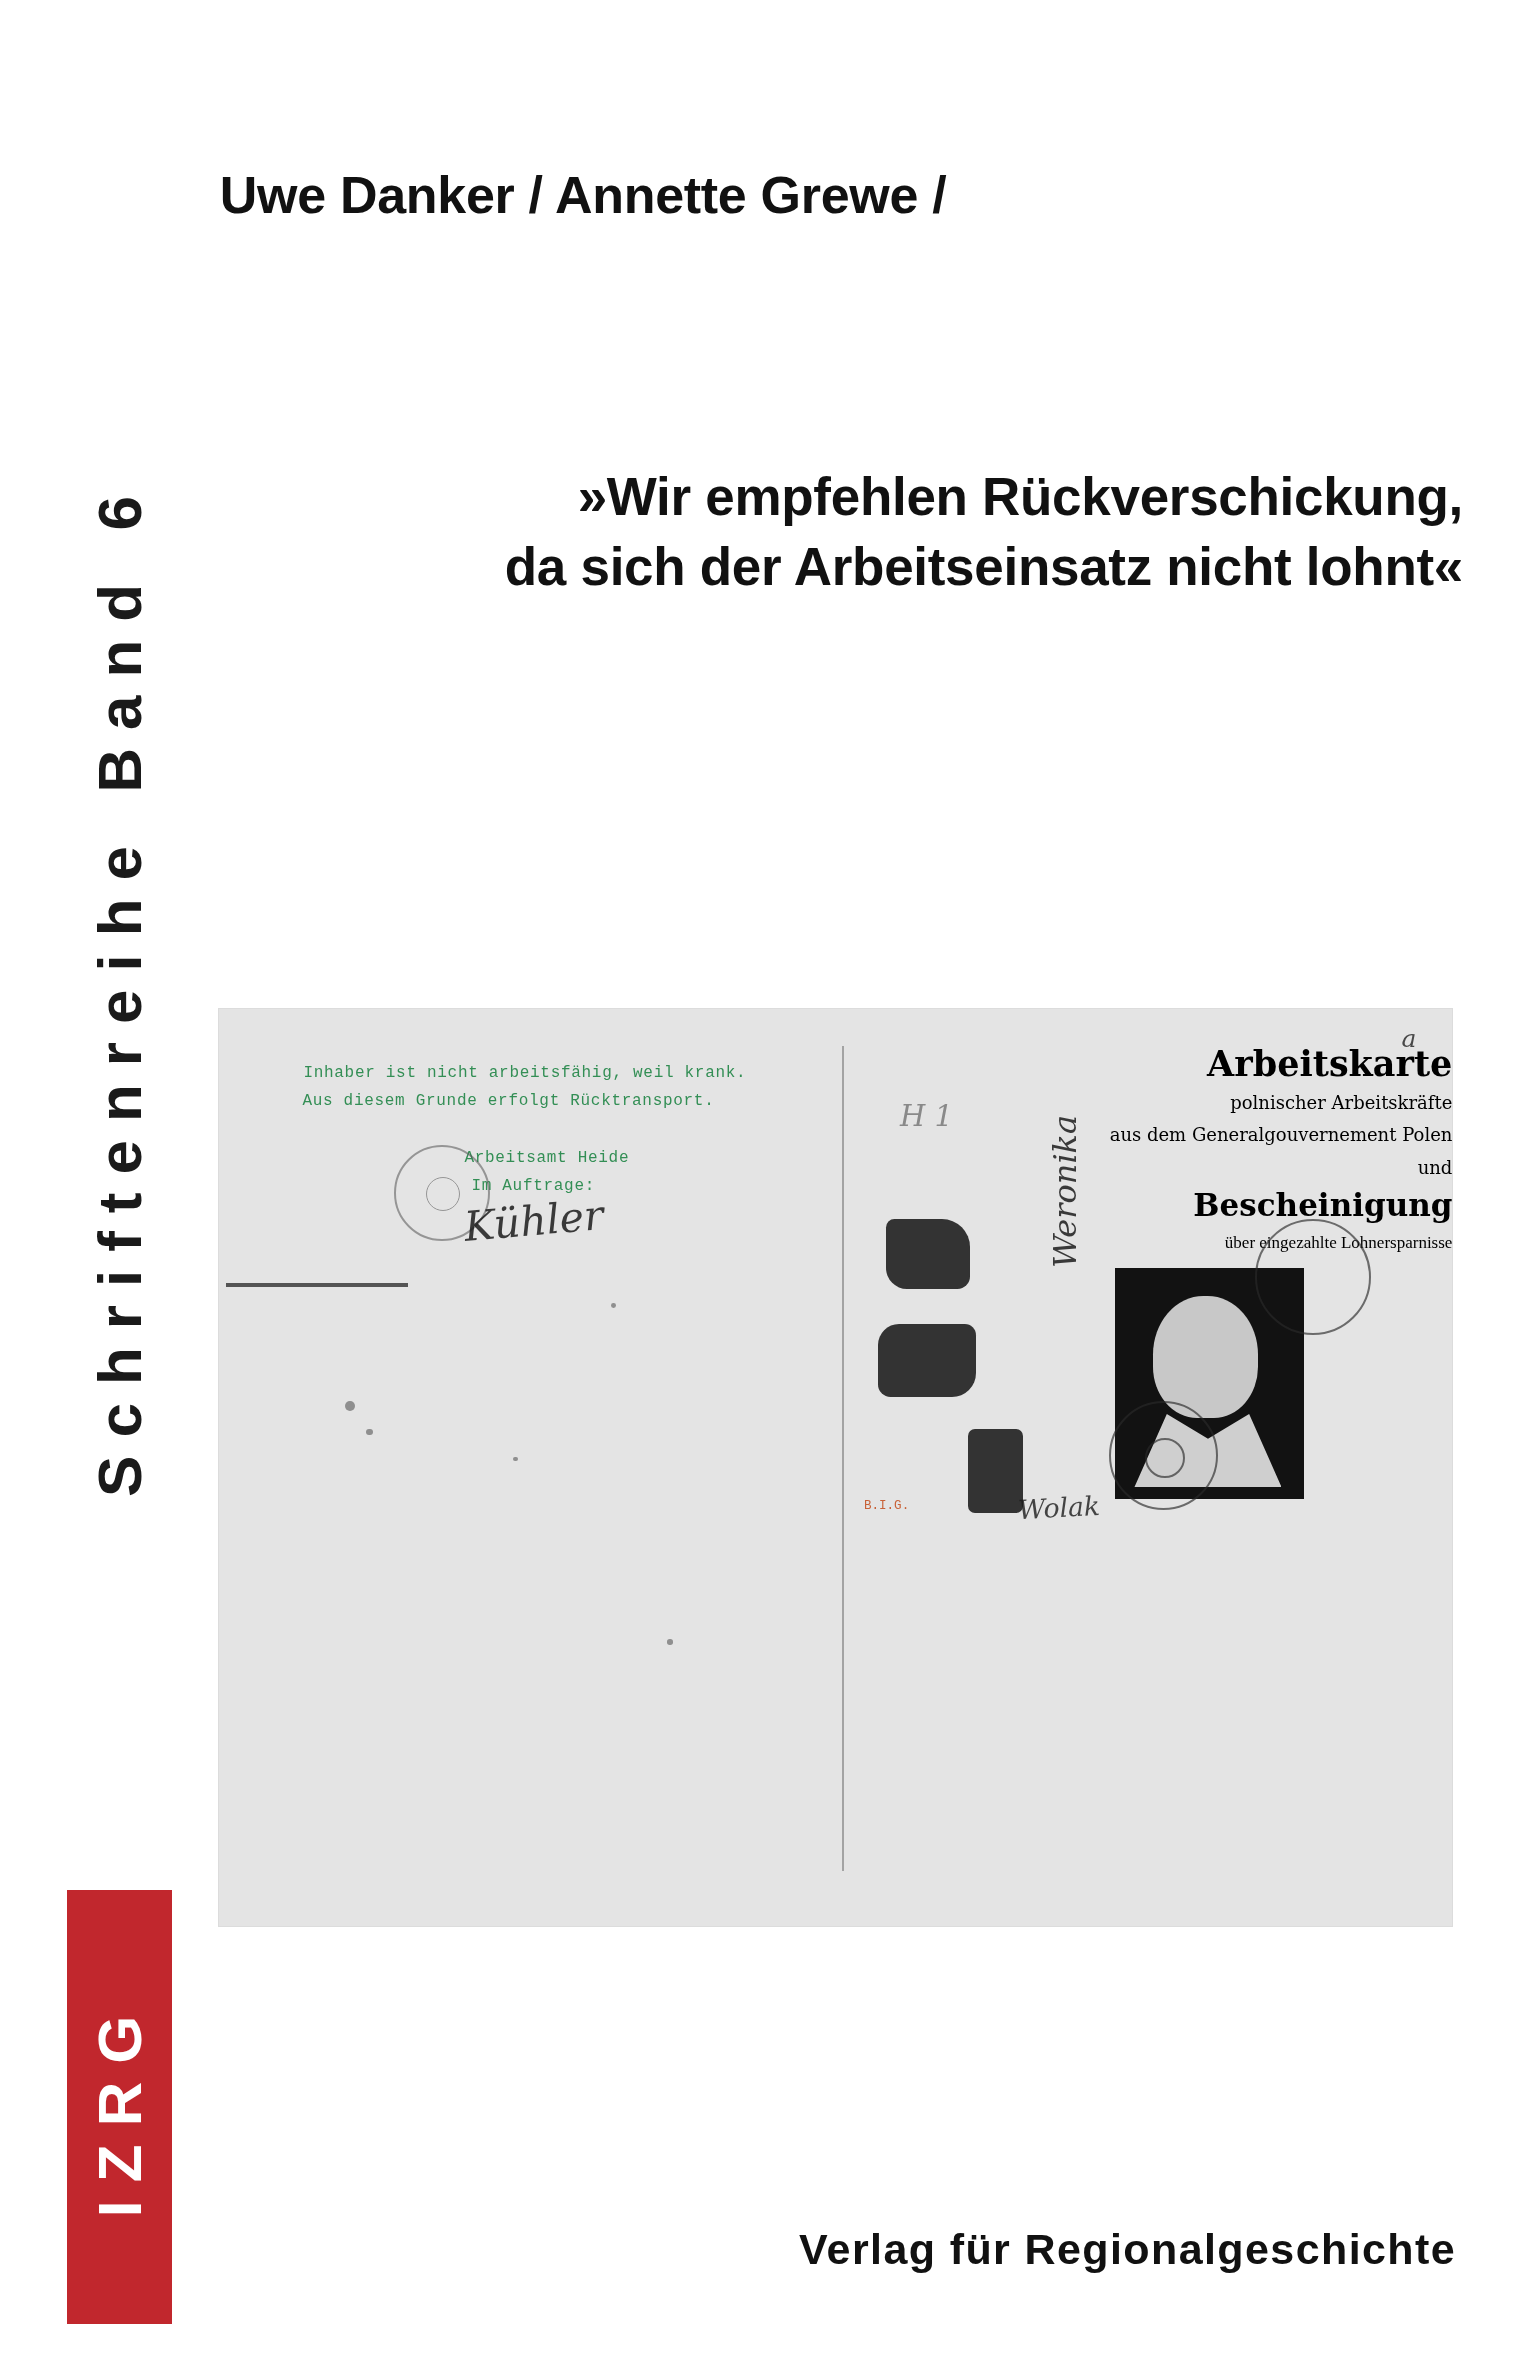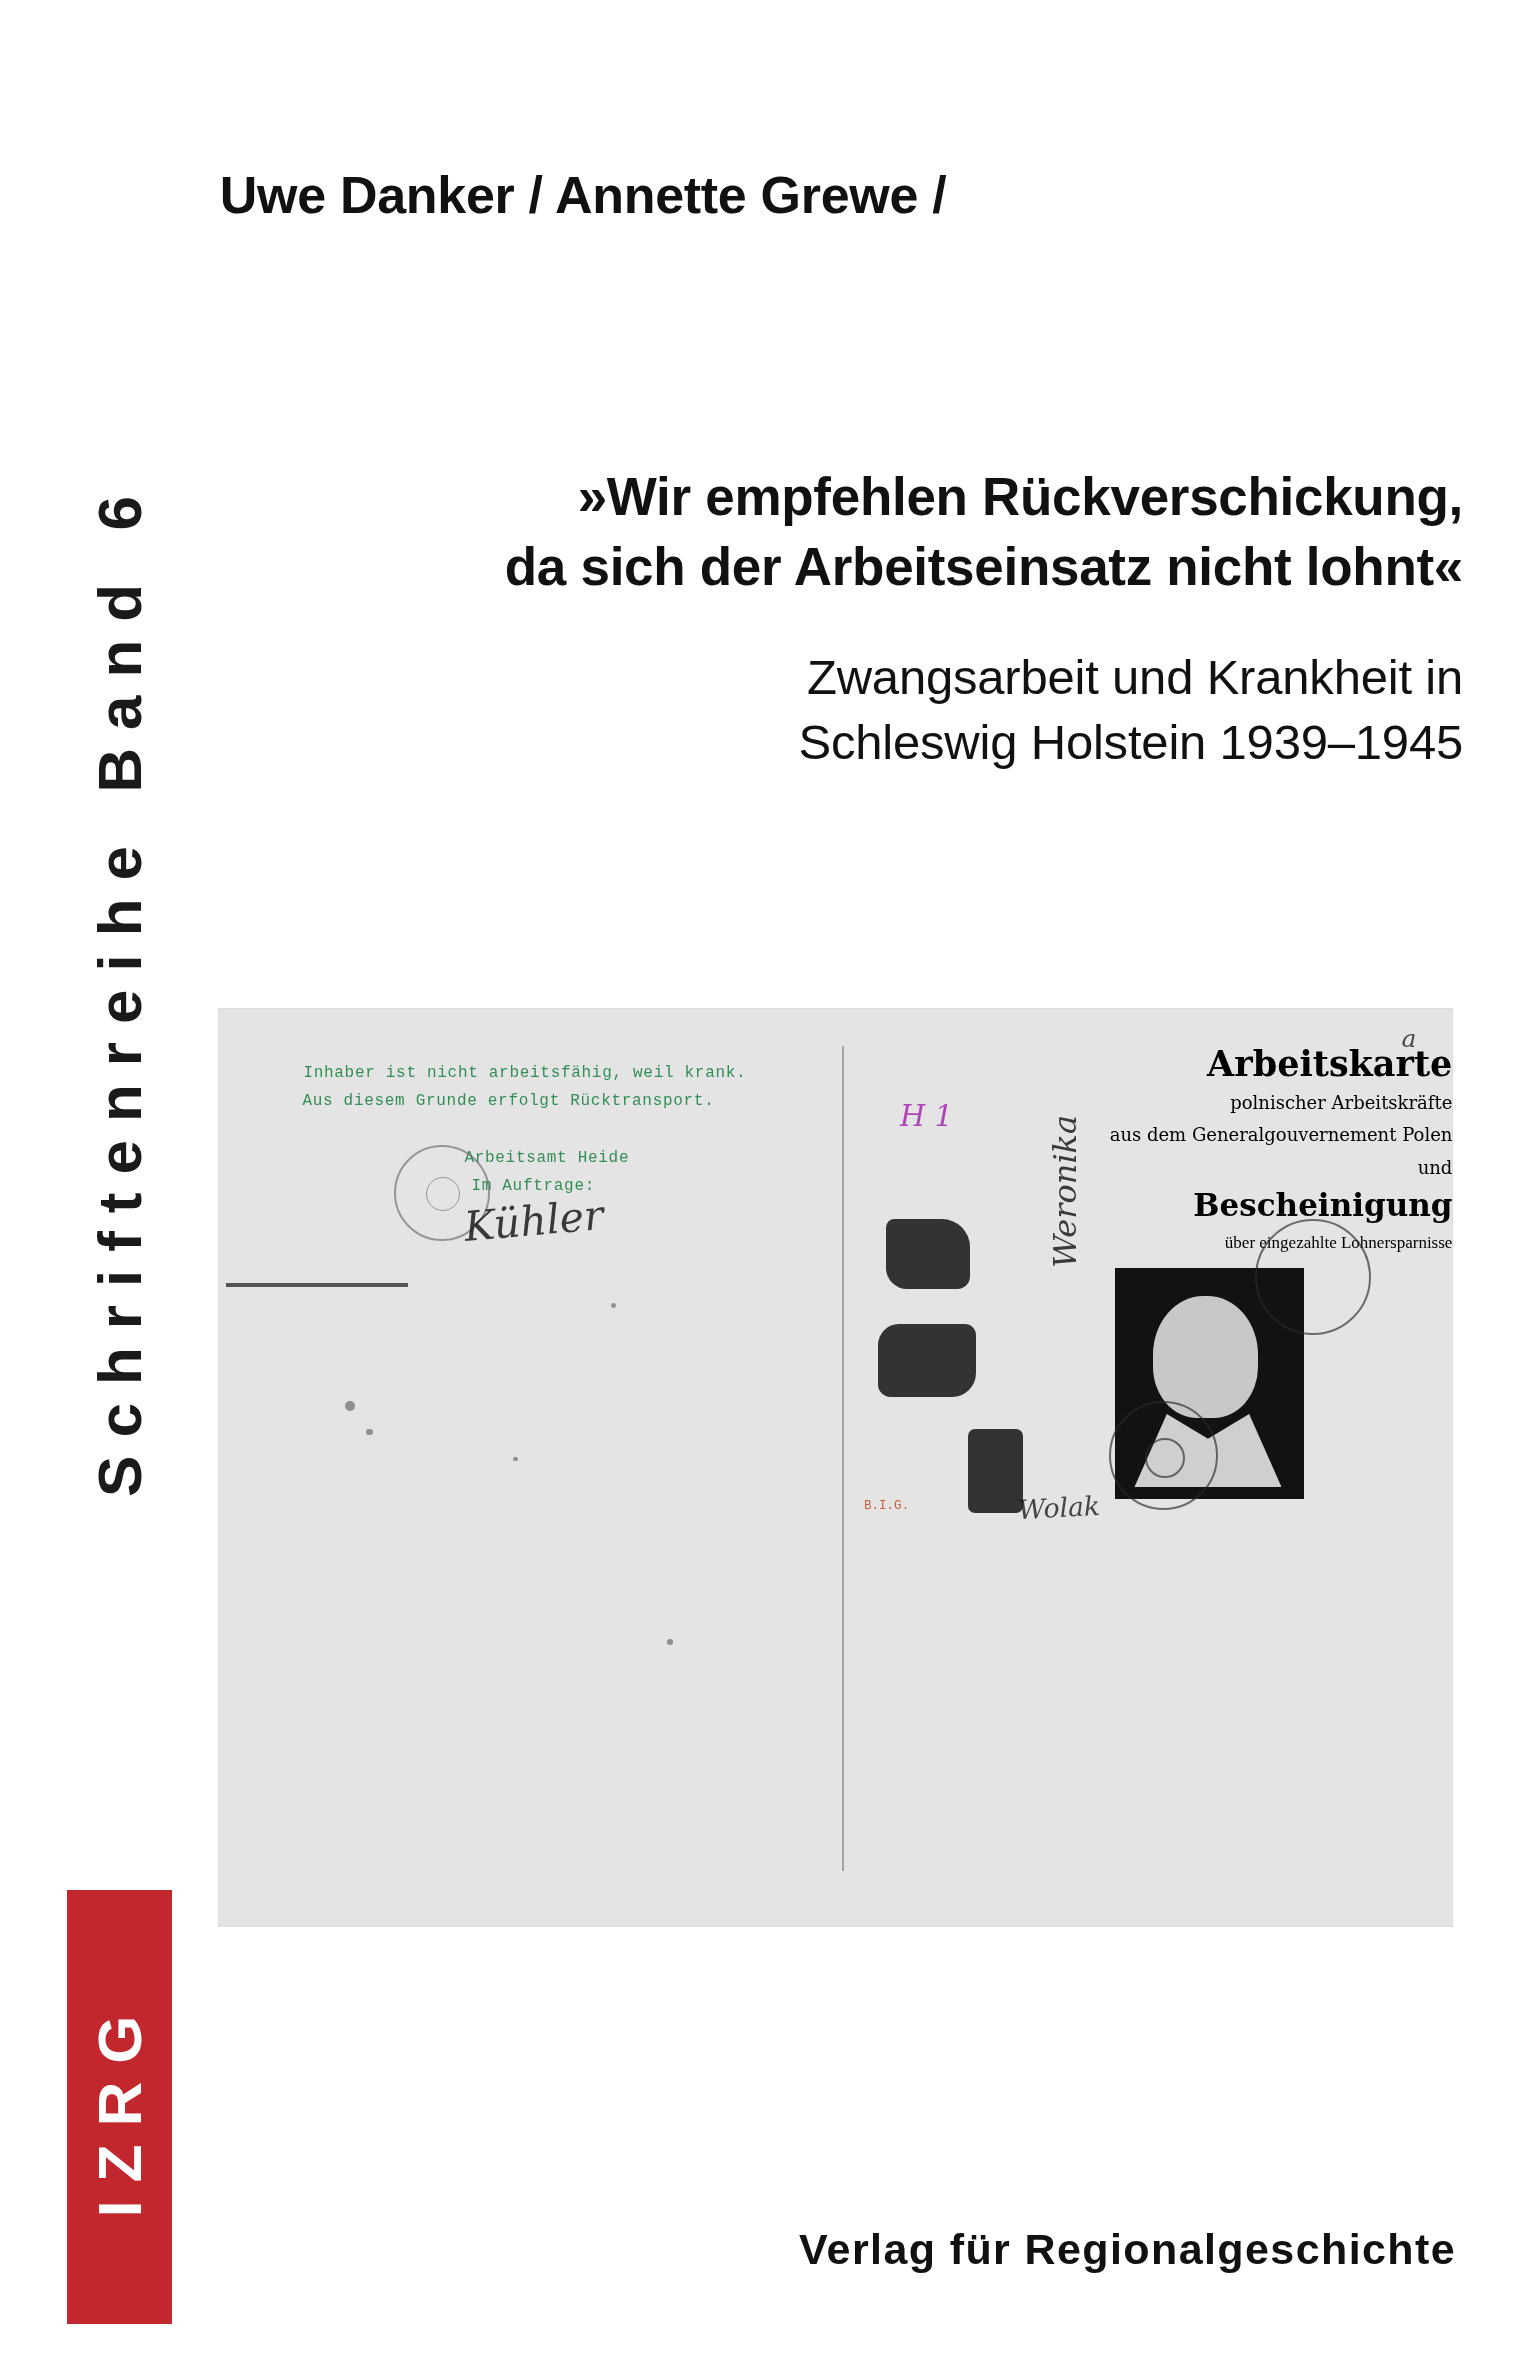--- a/index.html
+++ b/index.html
@@ -215,21 +215,21 @@
   .r-t5 { top: 178px; font-size: 31px; }
   .r-t6 { top: 224px; font-size: 17px; font-weight: 400; font-family: Liberation Serif, serif; }
 
   .handwritten-num {
     position: absolute;
     left: 64px;
     top: 90px;
     font-family: "DejaVu Serif", serif;
     font-style: italic;
     font-size: 29px;
-    color: #a21caf;
+    color: #737373;
     opacity: .8;
   }
   .corner-mark {
     position: absolute;
     right: 36px;
     top: 15.4px;
     font-family: "DejaVu Serif", serif;
     font-style: italic;
     font-size: 25px;
     color: #222;
@@ -350,24 +350,20 @@
 <div class="content">
 
   <div class="authors">
     <div>Uwe Danker / Annette Grewe /</div>
   </div>
 
   <div class="title-block">
     <div class="main-title">
       <div>»Wir empfehlen Rückverschickung,</div>
       <div>da sich der Arbeitseinsatz nicht lohnt«</div>
-    </div>
-    <div class="subtitle">
-      <div>Zwangsarbeit und Krankheit in</div>
-      <div>Schleswig Holstein 1939–1945</div>
     </div>
   </div>
 
   <div class="cover-image">
 
     <div class="doc-left">
       <div class="typed-line tl1">Inhaber ist nicht arbeitsfähig, weil krank.</div>
       <div class="typed-line tl2">Aus diesem Grunde erfolgt Rücktransport.</div>
       <div class="typed-line tl3">Arbeitsamt Heide</div>
       <div class="typed-line tl4">Im Auftrage:</div>

